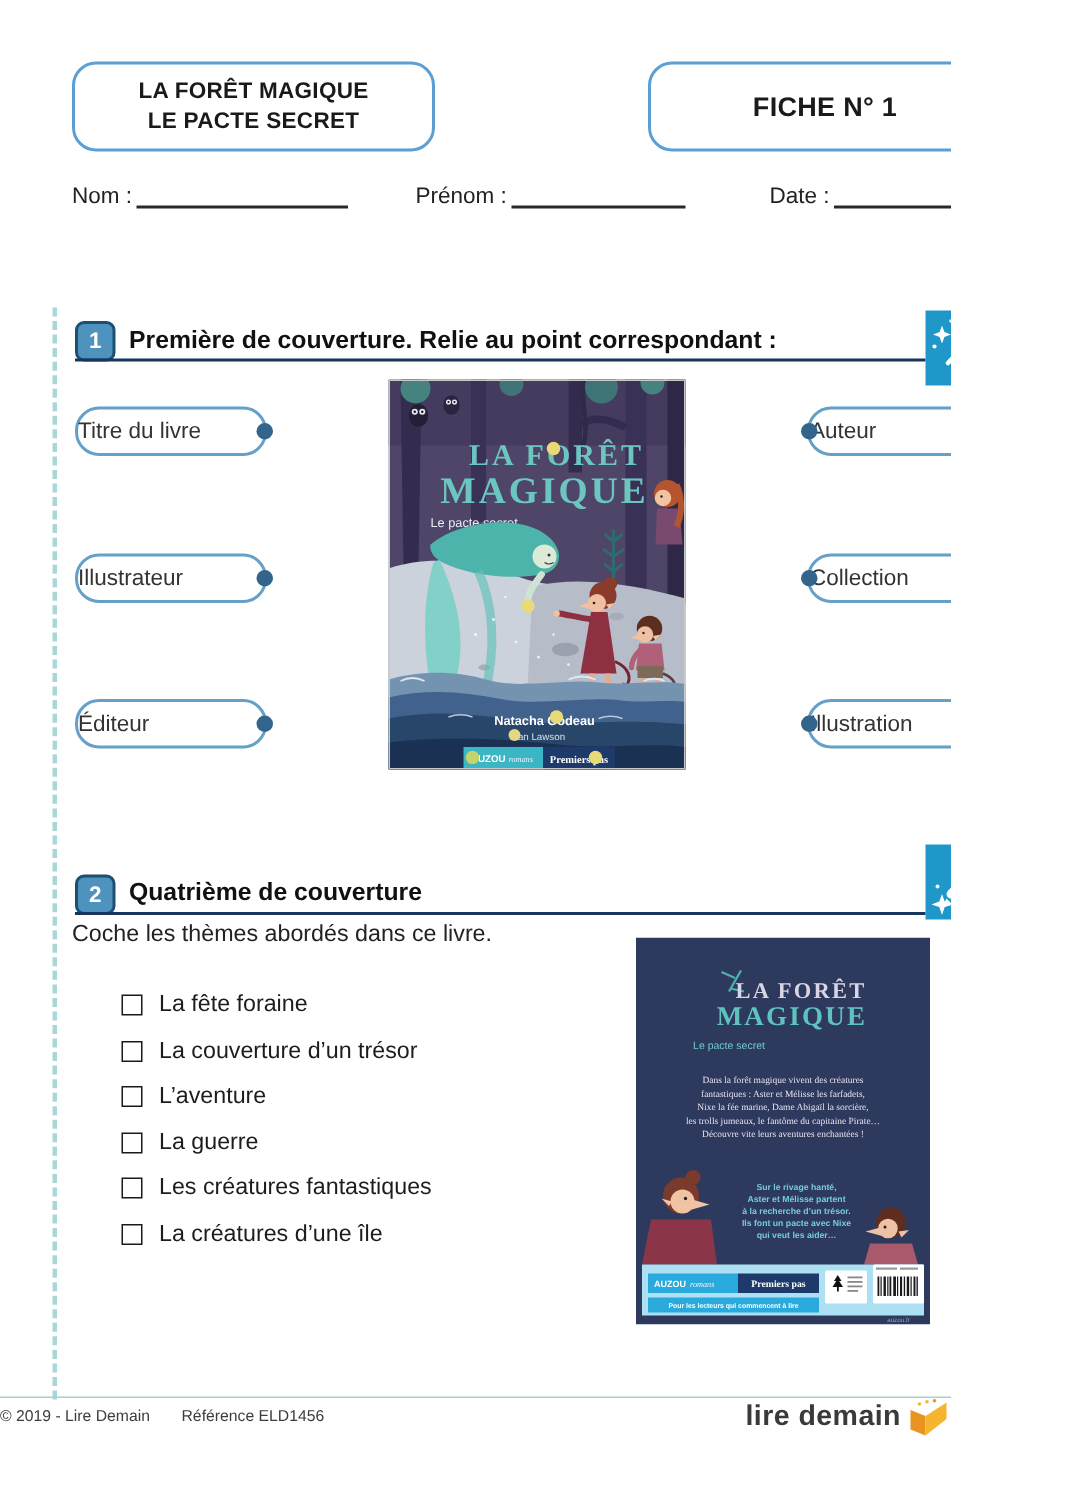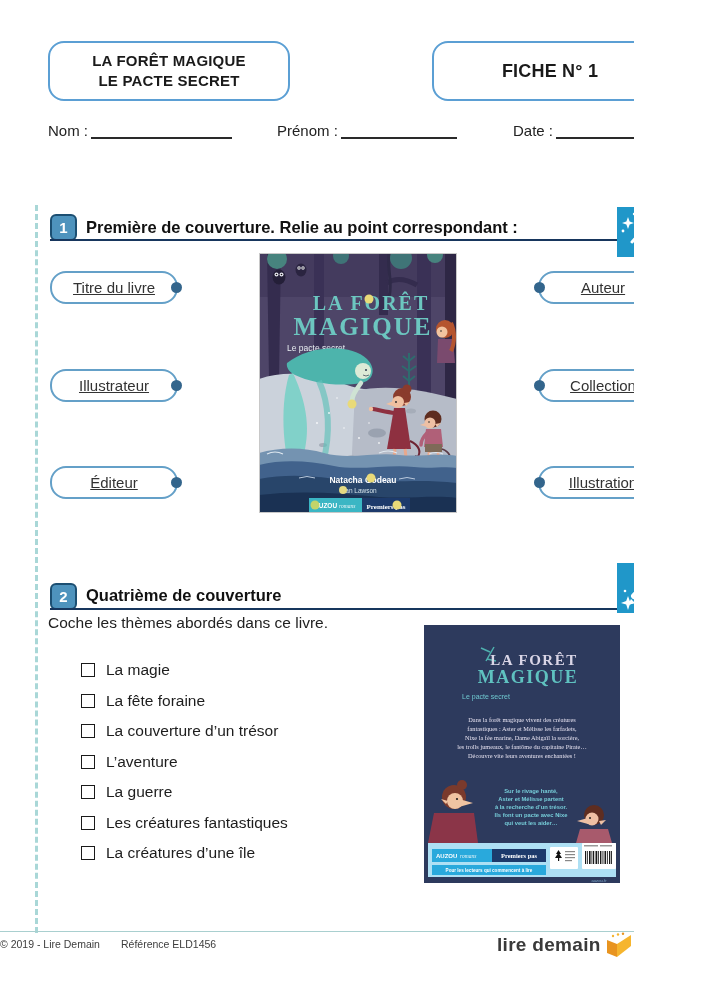--- a/index.html
+++ b/index.html
@@ -33,21 +33,21 @@
   
   .sec-badge { position:absolute; width:27px; height:27px; background:#4e93bd; border:2px solid #1c4f72;
                border-radius:6px; color:#fff; font-weight:bold; font-size:15px;
                display:flex; align-items:center; justify-content:center; }
   .sec-title { position:absolute; font-size:16.5px; font-weight:bold; color:#111; }
   .sec-line { position:absolute; height:2px; background:#17365d; }
   .sec-icon { position:absolute; width:50px; height:50px; background:#2097c9; }
 
   
   .relier { position:absolute; height:33px; border:2px solid #64a0c8; border-radius:16px; background:#fff;
-            display:flex; align-items:center; justify-content:center; font-size:15px; color:#333;text-decoration:underline; }
+            display:flex; align-items:center; justify-content:flex-start; font-size:15px; color:#333; }
   .relier .dot { position:absolute; top:50%; width:11px; height:11px; margin-top:-5.5px;
                  border-radius:50%; background:#33658c; }
   .relier.left-col { left:50px; width:128px; }
   .relier.right-col { left:538px; width:130px; }
   .relier.left-col .dot { right:-6px; }
   .relier.right-col .dot { left:-6px; }
 
   
   .cover { position:absolute; display:block; }
   .front-cover { left:259px; top:253px; }
@@ -247,24 +247,20 @@
       <circle cx="8" cy="28" r="1.3" fill="#fff"></circle>
       <circle cx="22" cy="44" r="1.2" fill="#fff"></circle>
     </svg>
   </div>
 
   <div class="instruction">Coche les thèmes abordés dans ce livre.</div>
 
   <div class="themes">
     <div class="theme-row">
       <span class="cb"></span>
-      <span class="theme-label">La magie</span>
-    </div>
-    <div class="theme-row">
-      <span class="cb"></span>
       <span class="theme-label">La fête foraine</span>
     </div>
     <div class="theme-row">
       <span class="cb"></span>
       <span class="theme-label">La couverture d’un trésor</span>
     </div>
     <div class="theme-row">
       <span class="cb"></span>
       <span class="theme-label">L’aventure</span>
     </div>

